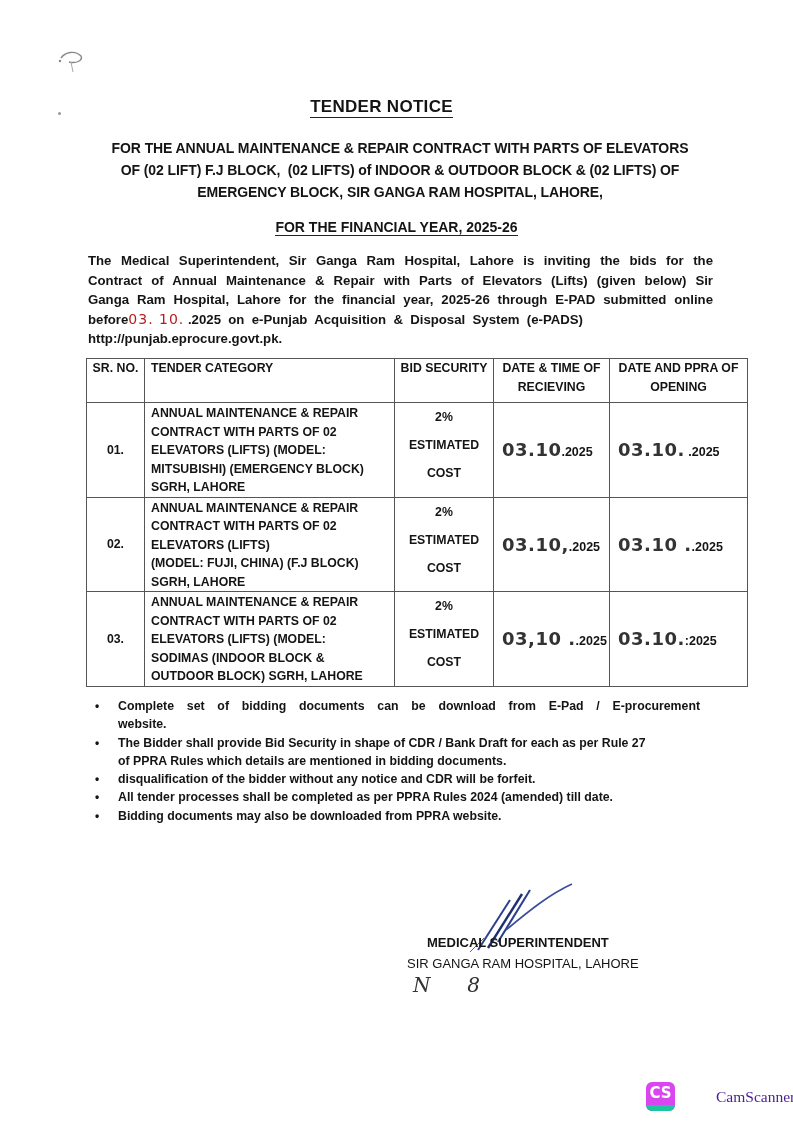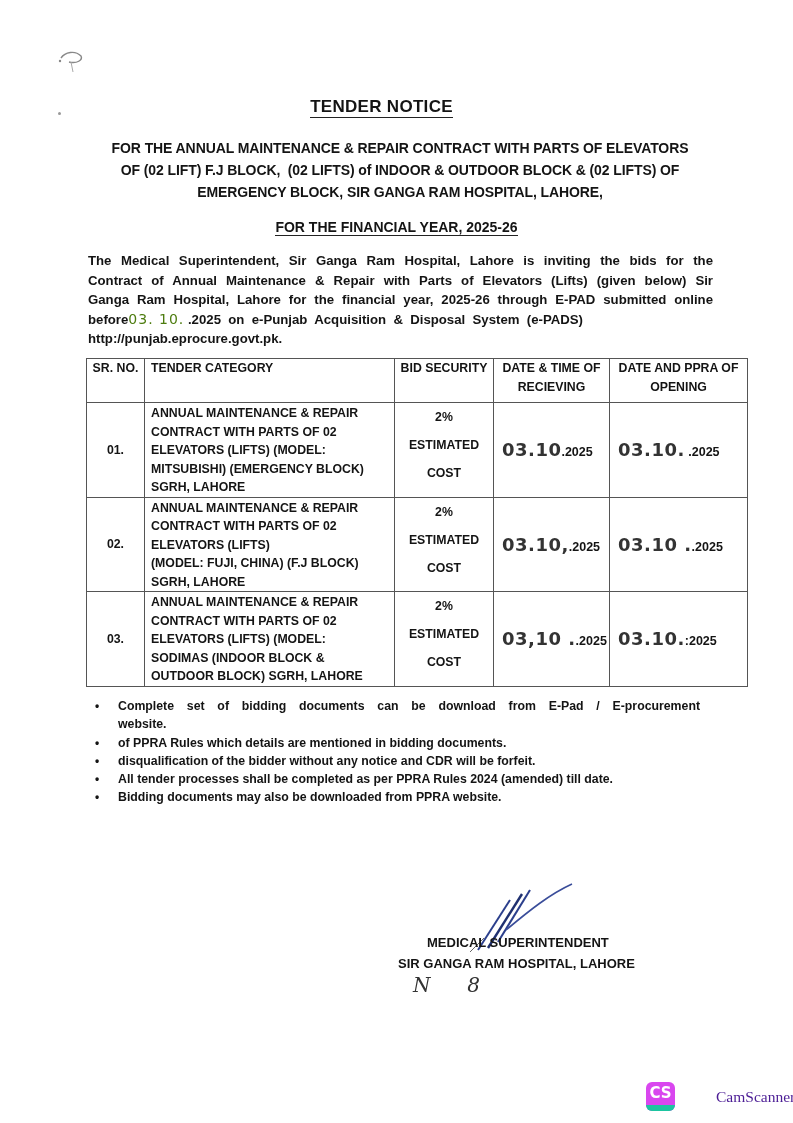--- a/index.html
+++ b/index.html
@@ -14,21 +14,21 @@
   .title span { border-bottom: 1.5px solid #222; padding-bottom: 1px; }
   .subtitle { left: 80px; width: 640px; top: 137px; text-align: center; font-weight: bold;
               font-size: 14px; line-height: 22px; letter-spacing: -0.1px; }
   .fy { left: 0; width: 793px; top: 219px; text-align: center; font-weight: bold; font-size: 14px; }
   .fy span { border-bottom: 1.3px solid #222; }
 
   .para { left: 88px; width: 625px; top: 251px; font-weight: bold; font-size: 13.2px;
           line-height: 19.5px; text-align: justify; text-align-last: auto; }
   .para .line { display: block; text-align: justify; text-align-last: justify; white-space: nowrap; }
   .para .line.last { text-align-last: left; }
-  .hand { font-family: "DejaVu Sans", sans-serif; font-weight: normal; font-size: 14px; letter-spacing: 1px; color: #4d7c0f; }
+  .hand { font-family: "DejaVu Sans", sans-serif; font-weight: normal; font-size: 14px; letter-spacing: 1px; color: #b91c1c; }
 
   table.tender { position: absolute; left: 86px; top: 358px; border-collapse: collapse;
                  font-size: 12.3px; font-weight: bold; }
   table.tender td, table.tender th { border: 1.3px solid #555; padding: 0; vertical-align: top; }
   th { font-weight: bold; line-height: 19px; height: 43px; }
   .c-sr { width: 57px; text-align: center; }
   .c-cat { width: 243px; text-align: left; padding-left: 6px !important; }
   .c-bid { width: 98px; text-align: center; }
   .c-rec { width: 115px; text-align: center; }
   .c-open { width: 137px; text-align: center; }
@@ -41,21 +41,21 @@
   .dprint { font-size: 12.5px; font-weight: bold; }
 
   ul.notes { position: absolute; left: 95px; top: 697px; width: 605px; margin: 0; padding: 0;
              list-style: none; font-weight: bold; font-size: 12.3px; line-height: 18.3px; }
   ul.notes li { position: relative; padding-left: 23px; }
   ul.notes li .bullet { position: absolute; left: 0; top: 0; font-size: 12px; }
   ul.notes li.j .txt { text-align: justify; display: block; }
 
   .sig { left: 470px; top: 880px; width: 110px; height: 75px; }
   .sig-title { left: 427px; top: 935px; font-weight: bold; font-size: 13px; }
-  .sig-org { left: 398px; top: 956px; font-weight: bold; font-size: 13px; }
+  .sig-org { left: 407px; top: 956px; font-weight: normal; font-size: 13px; }
   .initials { left: 413px; top: 973px; font-family: "DejaVu Serif", serif; font-style: italic;
               font-size: 20px; color: #333; letter-spacing: 8px; }
 
   .cs-badge { left: 646px; top: 1082px; width: 29px; height: 29px; border-radius: 6px; background: #d946ef;
               overflow: hidden; }
   .cs-badge .cs-text { position: absolute; left: 0; top: 2px; width: 29px; text-align: center; color: #fff;
                        font-weight: bold; font-size: 15px; font-family: "DejaVu Sans", sans-serif; }
   .cs-badge .cs-stripe { position: absolute; left: 0; bottom: 0; width: 29px; height: 6px; background: #1cc5a0; }
   .cs-name { left: 680px; top: 1088px; font-family: "Liberation Serif", serif; font-size: 15.5px; color: #4c1d95; margin-left: 36px; }
 </style>
@@ -156,20 +156,21 @@
 </table>
 
 <ul class="notes">
   <li class="j">
     <span class="bullet">•</span>
     <span class="txt" style="text-align-last:justify">Complete set of bidding documents can be download from E-Pad / E-procurement</span>
     <span class="txt" style="text-align:left">website.</span>
   </li>
   <li>
     <span class="bullet">•</span>
+    <div>The Bidder shall provide Bid Security in shape of CDR / Bank Draft for each as per Rule 27</div>
     <div>of PPRA Rules which details are mentioned in bidding documents.</div>
   </li>
   <li>
     <span class="bullet">•</span>
     <div>disqualification of the bidder without any notice and CDR will be forfeit.</div>
   </li>
   <li>
     <span class="bullet">•</span>
     <div>All tender processes shall be completed as per PPRA Rules 2024 (amended) till date.</div>
   </li>

